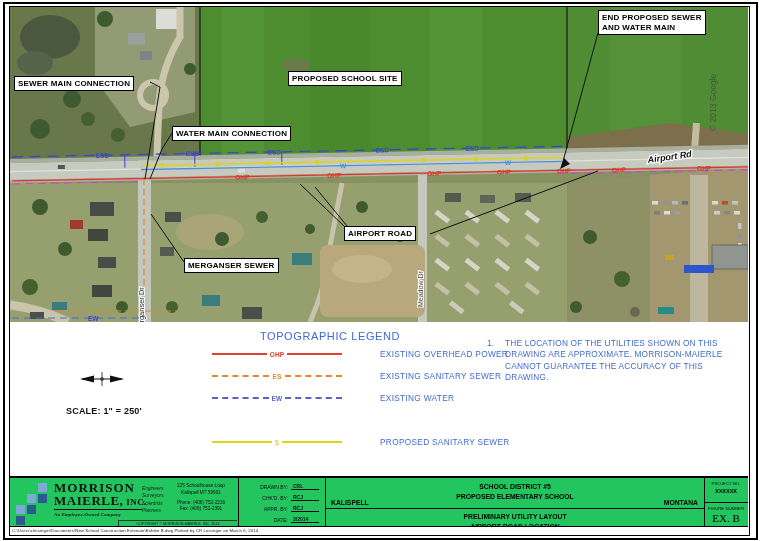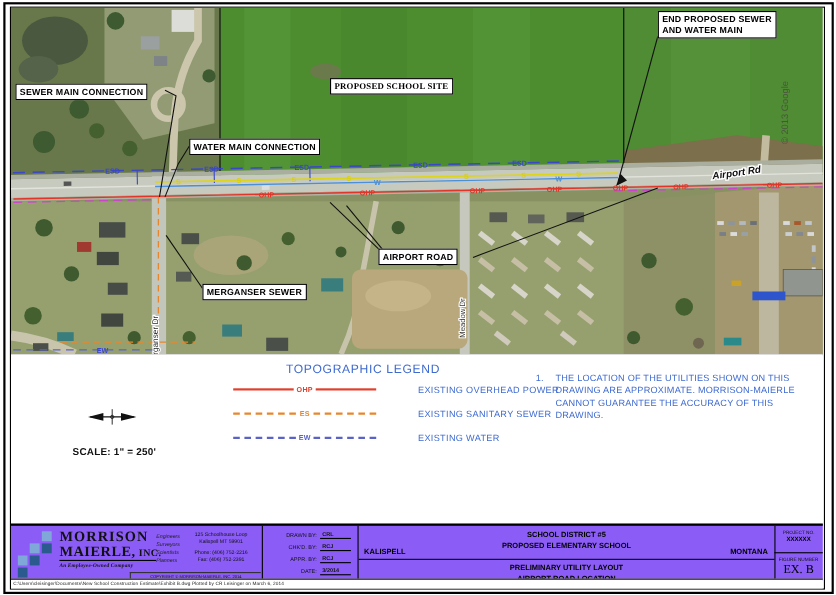--- a/index.html
+++ b/index.html
@@ -26,21 +26,21 @@
   .c-ohp{color:#e0402c;} .c-es{color:#e8862c;} .c-ew{color:#5a62c8;}
   .c-t{color:#cc44cc;} .c-s{color:#ddd41c;} .c-w{color:#4a8fd4;}
   #notes{position:absolute;left:477px;top:6px;width:260px;color:var(--blue);}
   #notes-title{font-size:8.8px;text-decoration:underline;letter-spacing:.4px;}
   #notes-item{display:flex;margin-top:10px;font-size:8.3px;line-height:1.38;letter-spacing:.2px;}
   #notes-num{width:18px;flex:none;}
   #notes-body{width:228px;}
   #compass{position:absolute;left:68px;top:48px;}
   #scale-text{position:absolute;left:56px;top:84px;font-weight:bold;font-size:9px;color:#111;letter-spacing:.2px;}
   
-  #titleblock{position:absolute;left:10px;top:476px;width:738px;height:50px;border-top:2px solid #000;background:#8b5cf6;}
+  #titleblock{position:absolute;left:10px;top:476px;width:738px;height:50px;border-top:2px solid #000;background:#22c55e;}
   .tb-cell{position:absolute;top:0;height:50px;border-right:1.5px solid #000;}
   #tb-left{left:0;width:228px;}
   #tb-fields{left:228px;width:88px;display:flex;flex-direction:column;justify-content:space-around;padding:3px 6px 3px 0;box-sizing:border-box;}
   #tb-main{left:316px;width:378px;}
   #tb-right{left:694px;width:44px;border-right:none;}
   #logo-squares{position:absolute;left:6px;top:3px;}
   #firm-name{position:absolute;left:44px;top:3px;font-family:"Liberation Serif",serif;color:#111;}
   #firm-line1{font-size:13px;font-weight:bold;letter-spacing:1px;line-height:1.0;}
   #firm-line2{font-size:13px;font-weight:bold;letter-spacing:.5px;line-height:1.0;}
   #firm-line2 .inc{font-size:9px;}
@@ -262,21 +262,21 @@
       </g>
       <polygon points="550,162 554,151 560,157" fill="#111"></polygon>
 
       <text x="134" y="326" transform="rotate(-90 134 326)" font-size="7.5" fill="#2a2a2a" stroke="#ffffff" stroke-width="2" paint-order="stroke">Merganser Dr</text>
       <text x="413" y="300" transform="rotate(-90 413 300)" font-size="7" fill="#3a3a3a" stroke="#ffffff" stroke-width="2" paint-order="stroke">Meadow Dr</text>
       <text x="638" y="156" transform="rotate(-8 638 156)" font-size="9" font-weight="bold" font-style="italic" fill="#111" stroke="#ffffff" stroke-width="2.4" paint-order="stroke">Airport Rd</text>
       <text x="706" y="124" transform="rotate(-90 706 124)" font-size="8.5" fill="#49503f" opacity=".9">© 2013 Google</text>
     </svg>
 
     <div class="mlabel" style="left:4px;top:69px;">SEWER MAIN CONNECTION</div>
-    <div class="mlabel" style="left:290px;top:64px;font-family:Liberation Serif, serif;">PROPOSED SCHOOL SITE</div>
+    <div class="mlabel" style="left:278px;top:64px;">PROPOSED SCHOOL SITE</div>
     <div class="mlabel" style="left:588px;top:3px;">
       <div>END PROPOSED SEWER</div>
       <div>AND WATER MAIN</div>
     </div>
     <div class="mlabel" style="left:162px;top:119px;">WATER MAIN CONNECTION</div>
     <div class="mlabel" style="left:334px;top:219px;">AIRPORT ROAD</div>
     <div class="mlabel" style="left:174px;top:251px;">MERGANSER SEWER</div>
   </div>
 
   <div id="legend-area">
@@ -298,20 +298,28 @@
         </div>
       <div class="lg-desc">EXISTING SANITARY SEWER</div>
     </div>
     <div class="lg-row" style="top:70px;">
       <div class="lg-sample c-ew">
           <span class="seg dash"></span>
           <span class="code">EW</span>
           <span class="seg dash"></span>
         </div>
       <div class="lg-desc">EXISTING WATER</div>
+    </div>
+    <div class="lg-row" style="top:114px;">
+      <div class="lg-sample c-s">
+          <span class="seg"></span>
+          <span class="code">S</span>
+          <span class="seg"></span>
+        </div>
+      <div class="lg-desc">PROPOSED SANITARY SEWER</div>
     </div>
     <div class="lg-row" style="top:134px;margin-top:29px;">
       <div class="lg-sample c-w">
           <span class="seg"></span>
           <span class="code">W</span>
           <span class="seg"></span>
         </div>
       <div class="lg-desc">PROPOSED WATER</div>
     </div>
 

